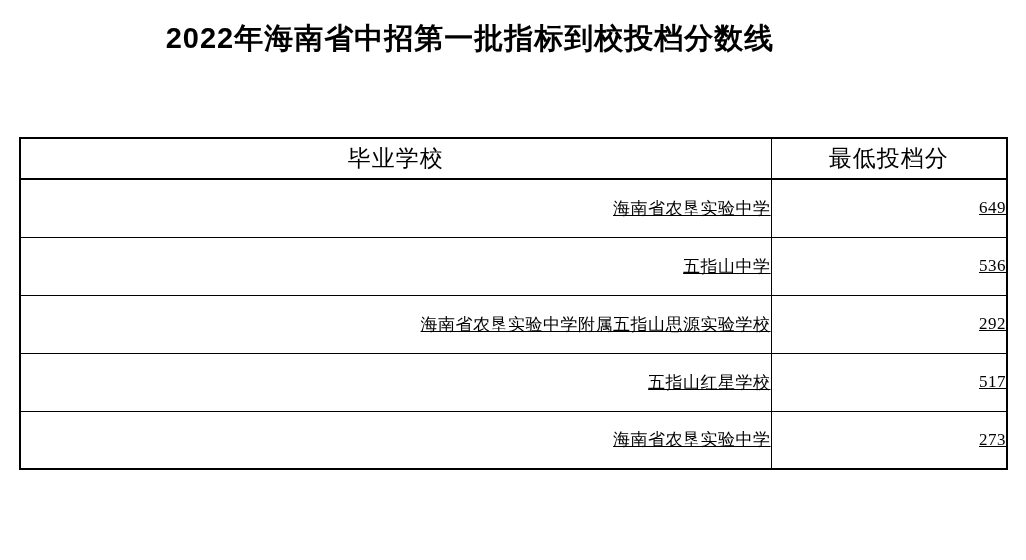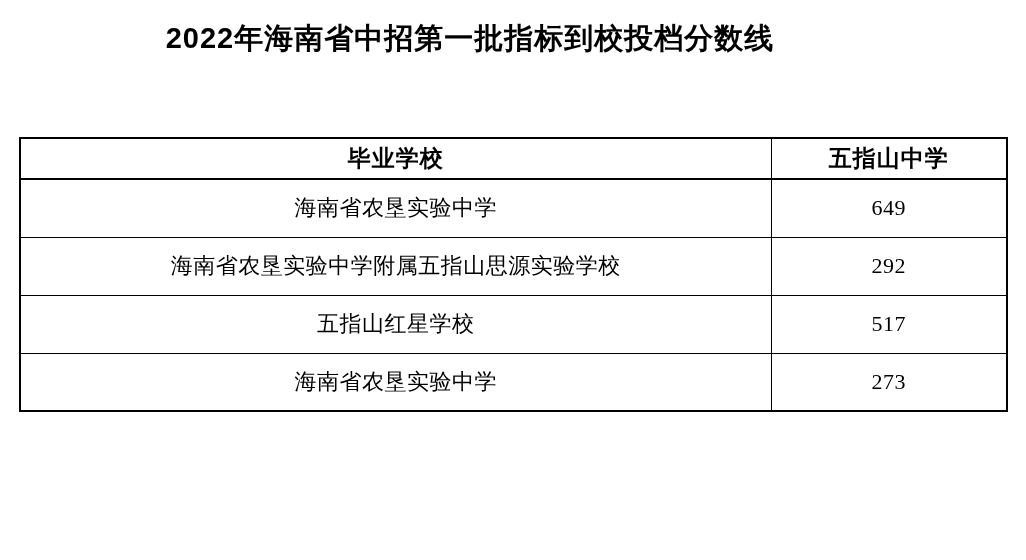--- a/index.html
+++ b/index.html
@@ -43,32 +43,33 @@
   table.score-table th, 
   table.score-table td {
     border: 1px solid #000000;
   }
   table.score-table {
     border: 2px solid #000000;
   }
   table.score-table th {
     height: 41px;
     font-size: 23px;
-    font-weight: bold;
+    font-weight: normal;
     text-align: center;
     vertical-align: middle;
     letter-spacing: 1px;
     border-bottom: 2px solid #000000;
   }
   table.score-table td {
     height: 58px;
-    font-size: 22px;
-    text-align: center;
+    font-size: 17px;
+    text-align: right;
     vertical-align: middle;
     letter-spacing: 0.5px;
+    text-decoration: underline;
   }
   .col-school { width: 76.1%; }
   .col-score  { width: 23.9%; }
 </style>
 </head>
 <body>
 
 <div class="page">
 
   <div class="title-block">
@@ -76,28 +77,32 @@
   </div>
 
   <table class="score-table">
     <colgroup>
       <col class="col-school">
       <col class="col-score">
     </colgroup>
     <thead>
       <tr>
         <th>毕业学校</th>
-        <th>五指山中学</th>
+        <th>最低投档分</th>
       </tr>
     </thead>
     <tbody id="table-body">
 
     <tr>
           <td>海南省农垦实验中学</td>
           <td>649</td>
+        </tr>
+        <tr>
+          <td>五指山中学</td>
+          <td>536</td>
         </tr>
         <tr>
           <td>海南省农垦实验中学附属五指山思源实验学校</td>
           <td>292</td>
         </tr>
         <tr>
           <td>五指山红星学校</td>
           <td>517</td>
         </tr>
         <tr>

